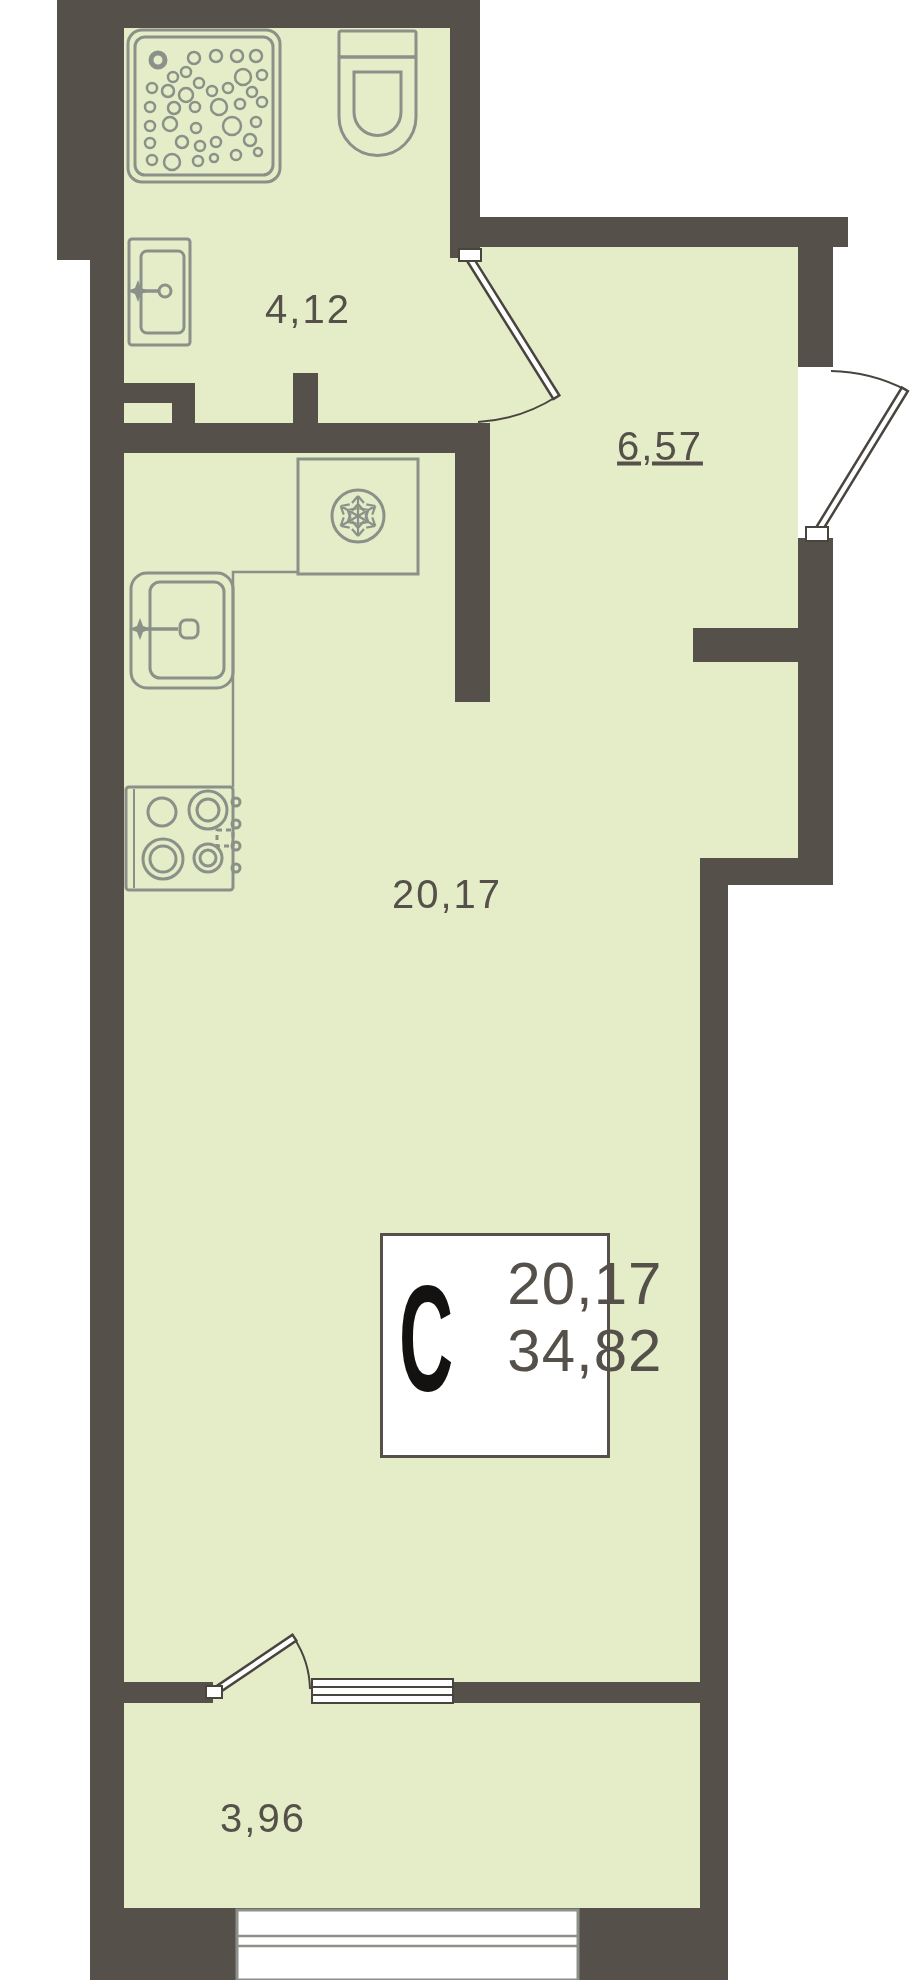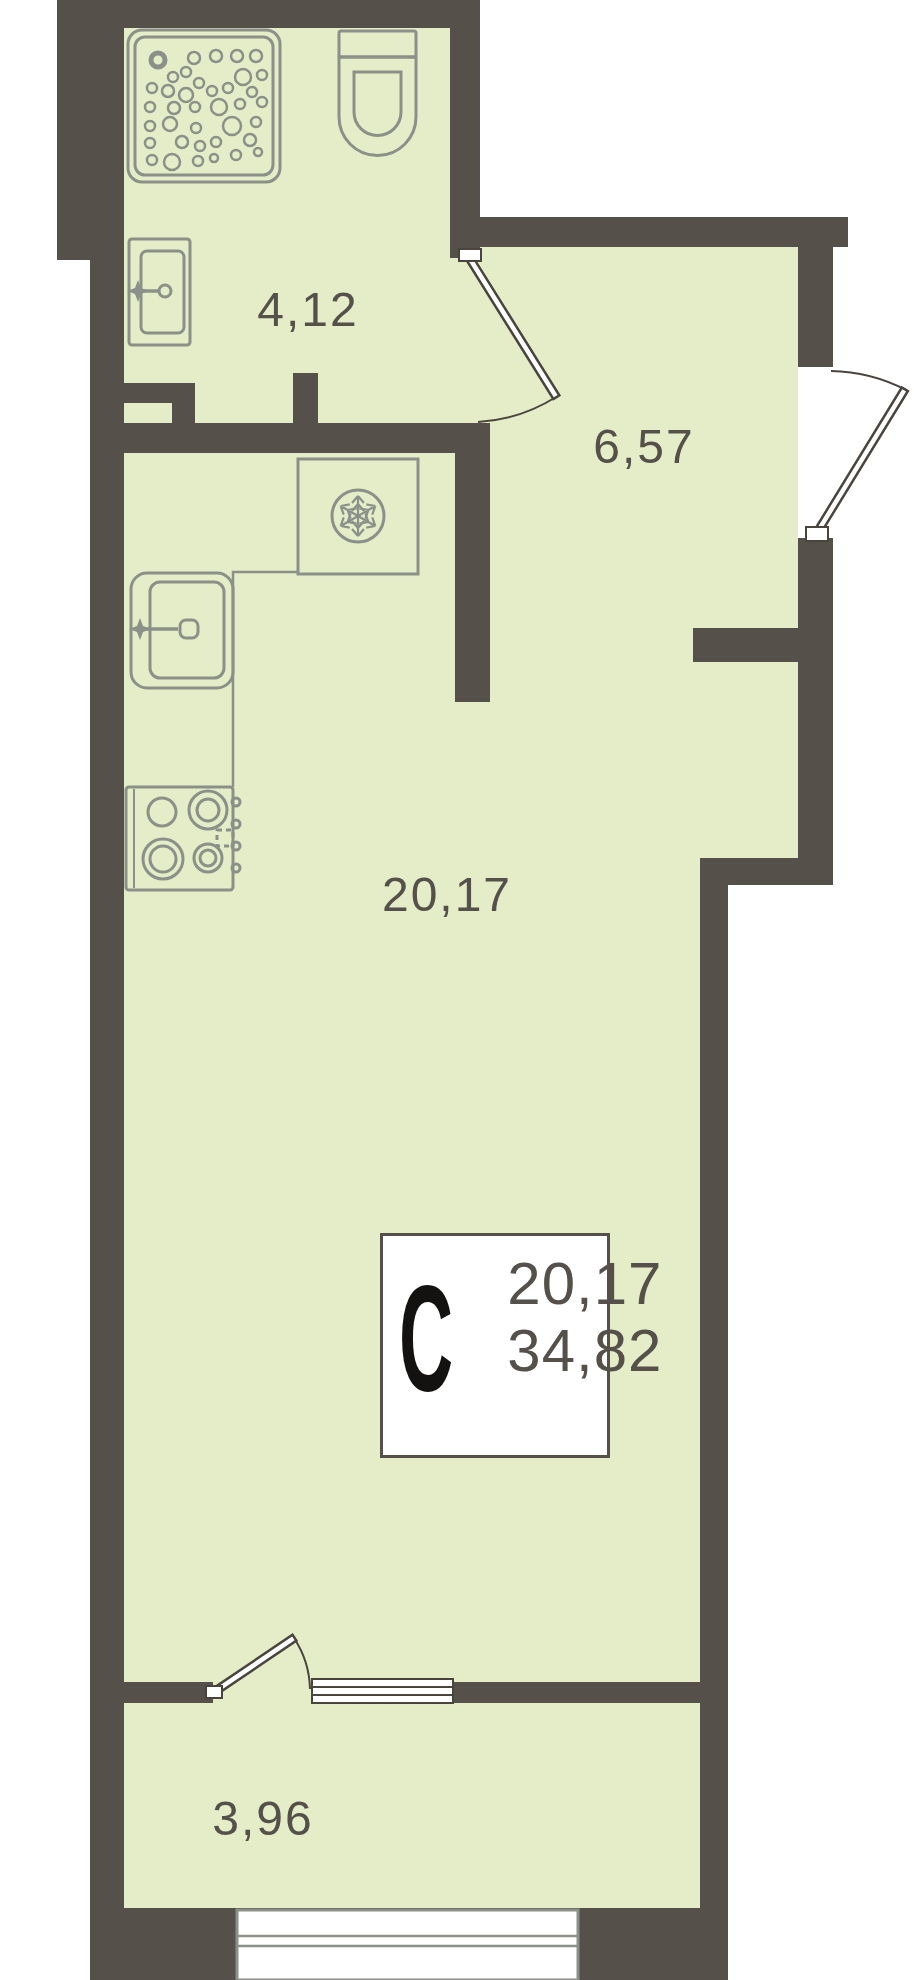--- a/index.html
+++ b/index.html
@@ -7,21 +7,21 @@
     position:relative;
     width:914px;height:1980px;
     background:#ffffff;
     font-family:"Liberation Sans", sans-serif;
     overflow:hidden;
   }
   .plan-svg{position:absolute;left:0;top:0;}
   .area-label{
     position:absolute;
     transform:translate(-50%,-50%);
-    font-size:48px;
+    font-size:40px;
     letter-spacing:2px;
     color:var(--label,#55504a);
     white-space:nowrap;
   }
   .summary-box{
     position:absolute;
     left:380px;top:1233px;
     width:230px;height:225px;
     background:#ffffff;
     border:3px solid var(--label,#55504a);
@@ -227,21 +227,21 @@
     </g>
 
     <g>
       <rect x="237" y="1910" width="341" height="70" fill="#ffffff" stroke="var(--fixture,#8b9089)" stroke-width="3"></rect>
       <line x1="237" y1="1936" x2="578" y2="1936" stroke="var(--fixture,#8b9089)" stroke-width="2.5"></line>
       <line x1="237" y1="1946" x2="578" y2="1946" stroke="var(--fixture,#8b9089)" stroke-width="2.5"></line>
     </g>
   </svg>
 
   <div class="area-label" style="left:308px;top:309px;">4,12</div>
-  <div class="area-label" style="left:644px;top:446px;">6,57</div>
+  <div class="area-label" style="left:660px;top:446px;text-decoration:underline;">6,57</div>
   <div class="area-label" style="left:447px;top:894px;">20,17</div>
   <div class="area-label" style="left:263px;top:1818px;">3,96</div>
 
   <div class="summary-box">
     <div class="type-letter">С</div>
     <div class="summary-values">
       <div>20,17</div>
       <div>34,82</div>
     </div>
   </div>

